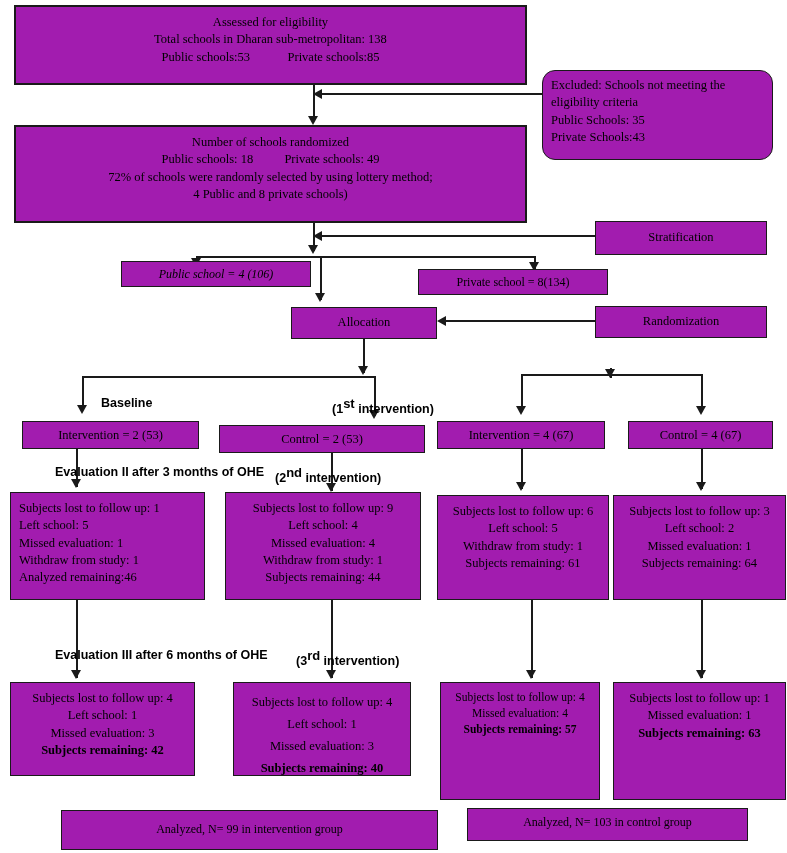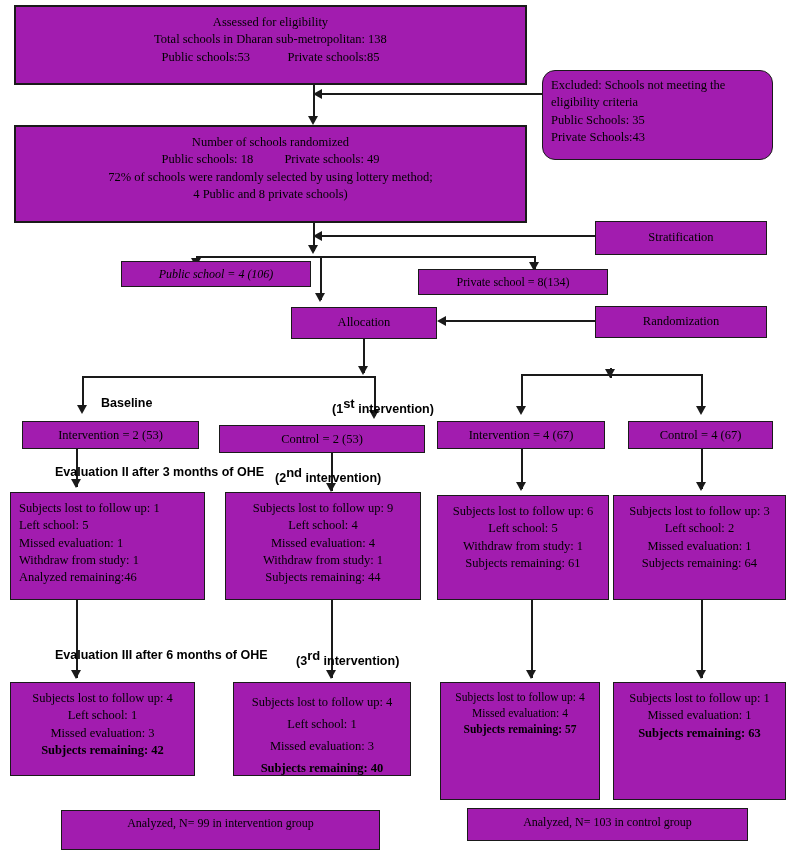--- a/index.html
+++ b/index.html
@@ -264,21 +264,21 @@
     <div class="line">Missed evaluation: 4</div>
     <div class="line bold">Subjects remaining: 57</div>
   </div>
 
   <div class="box center thin" style="left:613px; top:682px; width:173px; height:118px; padding:7px 6px;">
     <div class="line">Subjects lost to follow up: 1</div>
     <div class="line">Missed evaluation: 1</div>
     <div class="line bold">Subjects remaining: 63</div>
   </div>
 
-  <div class="box center thin" style="left:61px; top:810px; width:319px; height:40px; padding-top:4px; font-size:12px;">
+  <div class="box center thin" style="left:61px; top:810px; width:377px; height:40px; padding-top:10px; font-size:12px;">
     <div class="line">Analyzed, N= 99 in intervention group</div>
   </div>
 
   <div class="box center thin" style="left:467px; top:808px; width:281px; height:33px; padding-top:5px; font-size:12px;">
     <div class="line">Analyzed, N= 103 in control group</div>
   </div>
 
 </div>
 
 </body></html>

